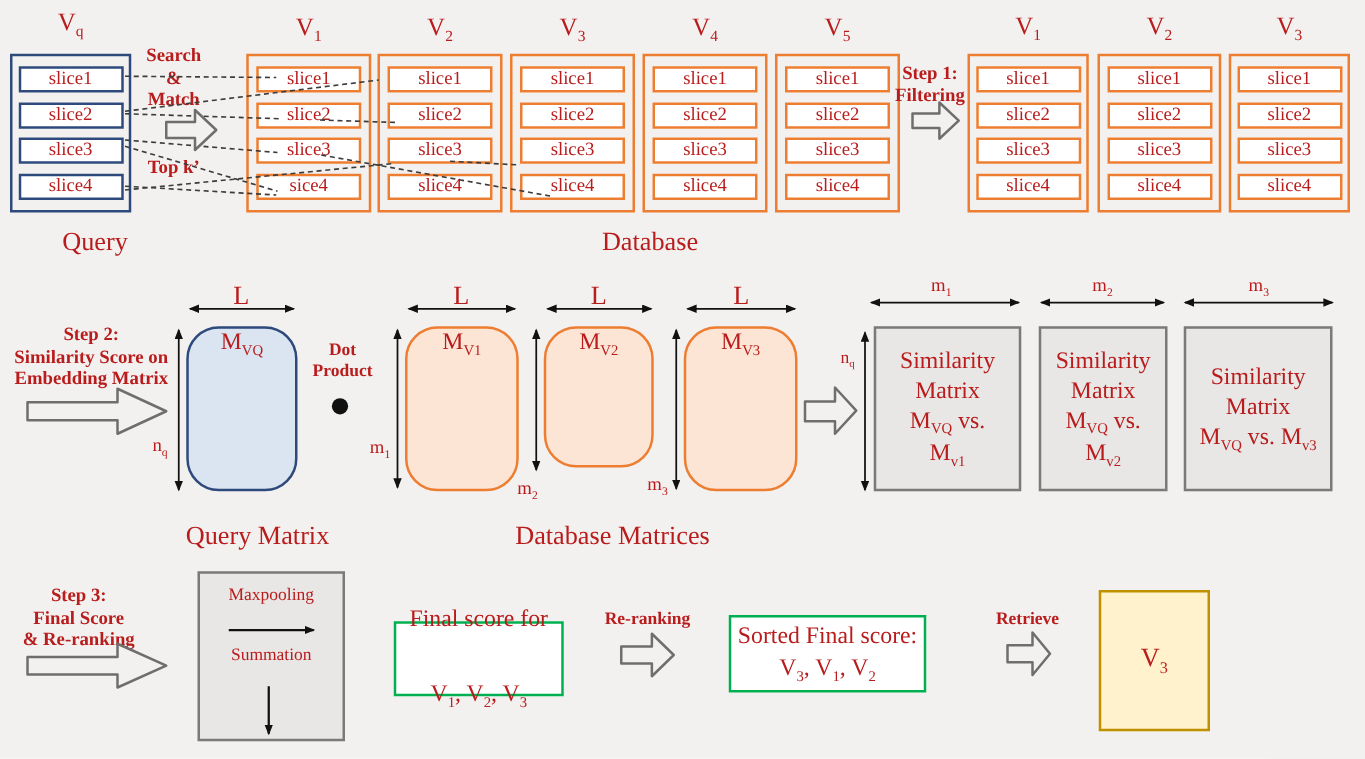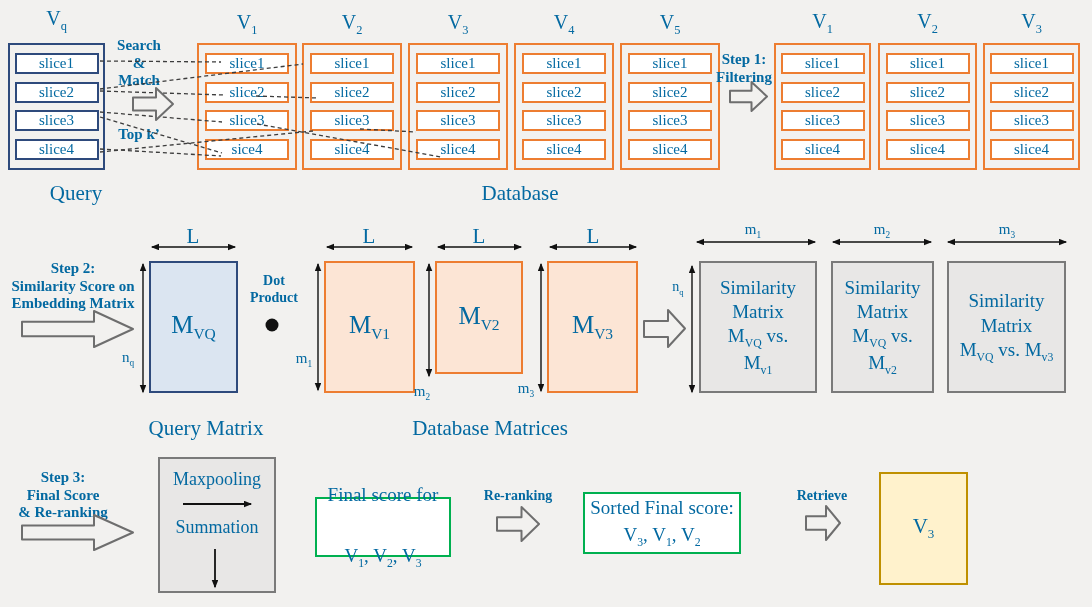--- a/index.html
+++ b/index.html
@@ -1,43 +1,43 @@
 <!DOCTYPE html>
 <html style="--background: #f2f1ef; --navy: #2e4a7c; --orange: #ed7d31; --light_blue: #dbe5f1; --light_orange: #fce5d5; --gray_fill: #e8e7e6; --gray_border: #7a7a7a; --green: #00b050; --yellow_fill: #fff2cc; --yellow_border: #bf9000; --arrow_outline: #6e6e6e;"><head>
 <meta charset="utf-8">
 <style>
   html,body{margin:0;padding:0;}
   .canvas{
     position:relative;width:1092px;height:607px;overflow:hidden;
     background:var(--background,#f2f1ef);
     font-family:"Liberation Serif","DejaVu Serif",serif;
-    color:#0369a1;
+    color:#b91c1c;
   }
   .abs{position:absolute;}
   sub{font-size:0.62em;}
   .vlabel{font-size:20px;text-align:center;line-height:1.1;}
   .caption{font-size:21px;text-align:center;white-space:nowrap;}
   .blab{font-weight:700;font-size:15px;line-height:1.18;text-align:center;font-family:"Liberation Serif","DejaVu Serif",serif;}
   .col-box{border:2px solid var(--orange);display:flex;flex-direction:column;justify-content:space-evenly;align-items:center;box-sizing:border-box;}
   .col-box.navy{border-color:var(--navy);}
   .slice{width:84px;height:21px;background:#ffffff;border:2px solid var(--orange);box-sizing:border-box;
          display:flex;align-items:center;justify-content:center;font-size:15px;line-height:1;}
   .slice.navy{border-color:var(--navy);}
-  .matrix{display:flex;align-items:center;justify-content:center;font-size:25px;box-sizing:border-box;}
+  .matrix{display:flex;justify-content:center;font-size:19px;box-sizing:border-box;border-radius:26px;}
   .mvq{background:var(--light_blue);border:2.5px solid var(--navy);}
   .mdb{background:var(--light_orange);border:2px solid var(--orange);}
   .simbox{background:var(--gray_fill);border:2px solid var(--gray_border);box-sizing:border-box;
           display:flex;flex-direction:column;align-items:center;justify-content:center;
           font-size:19px;line-height:1.28;text-align:center;}
   .dimlab{font-size:15px;text-align:center;line-height:1;}
   .greenbox{background:#ffffff;border:2.5px solid var(--green);box-sizing:border-box;
             display:flex;flex-direction:column;align-items:center;justify-content:center;
             font-size:19px;line-height:1.4;text-align:center;}
   .poolbox{background:var(--gray_fill);border:2px solid var(--gray_border);box-sizing:border-box;}
-  .pooltext{font-size:18px;text-align:center;line-height:1;}
+  .pooltext{font-size:14px;text-align:center;line-height:1;}
   .resultbox{background:var(--yellow_fill);border:2px solid var(--yellow_border);box-sizing:border-box;
              display:flex;align-items:center;justify-content:center;font-size:21px;}
   svg.overlay{position:absolute;left:0;top:0;pointer-events:none;}
   .dash{stroke:#3c3c3c;stroke-width:1.3;fill:none;stroke-dasharray:4 3;}
   .dim{stroke:#111;stroke-width:1.4;fill:none;}
   .blockarrow{fill:var(--background,#f2f1ef);stroke:var(--arrow_outline,#6e6e6e);stroke-width:2;stroke-linejoin:round;}
   .poolarrow{stroke:#111;stroke-width:1.8;fill:none;}
 </style>
 </head>
 <body>

